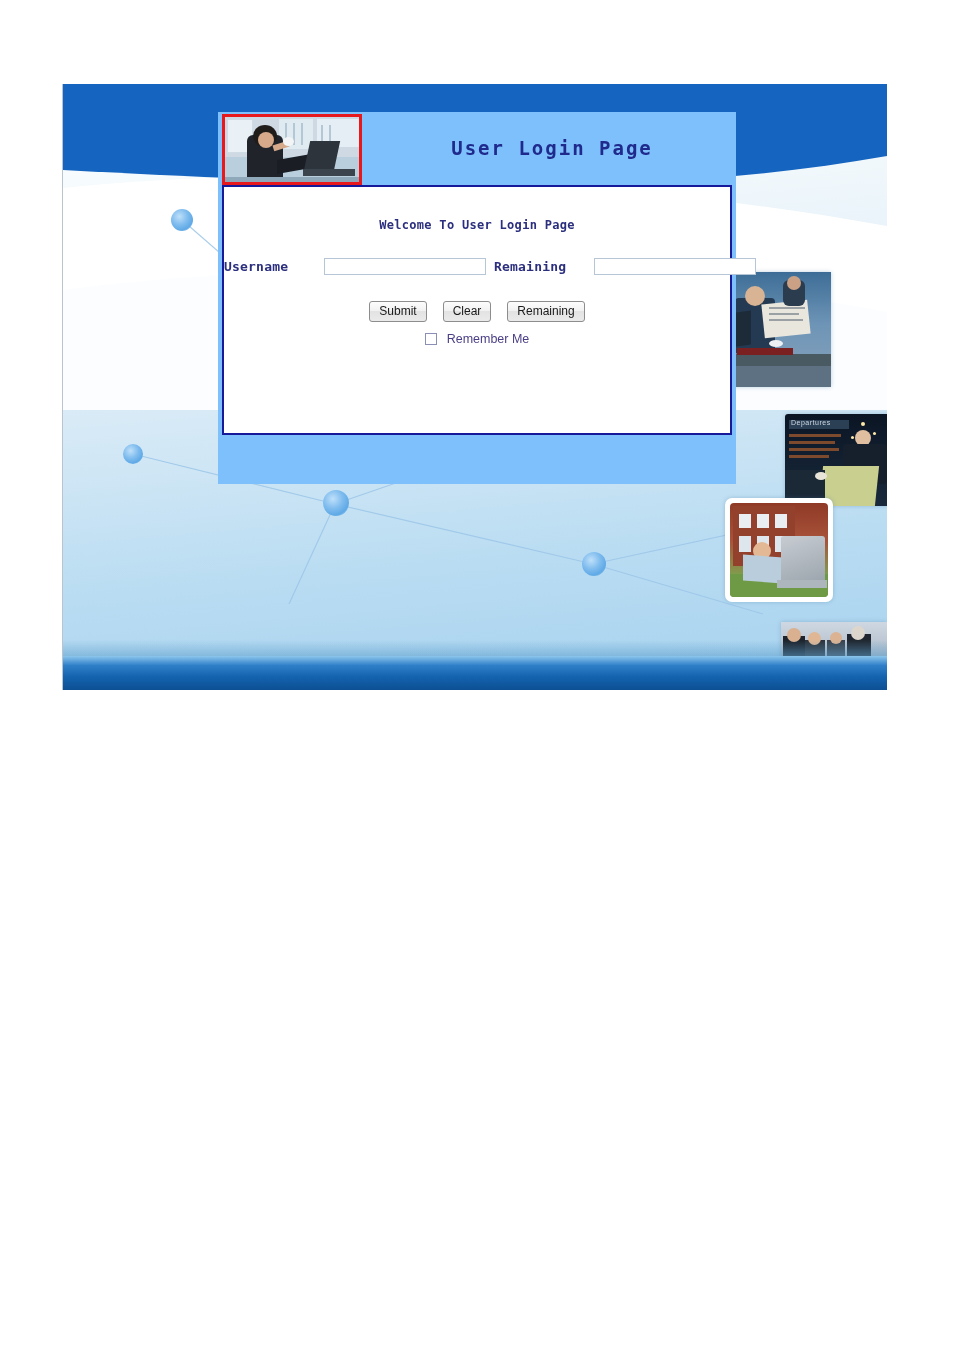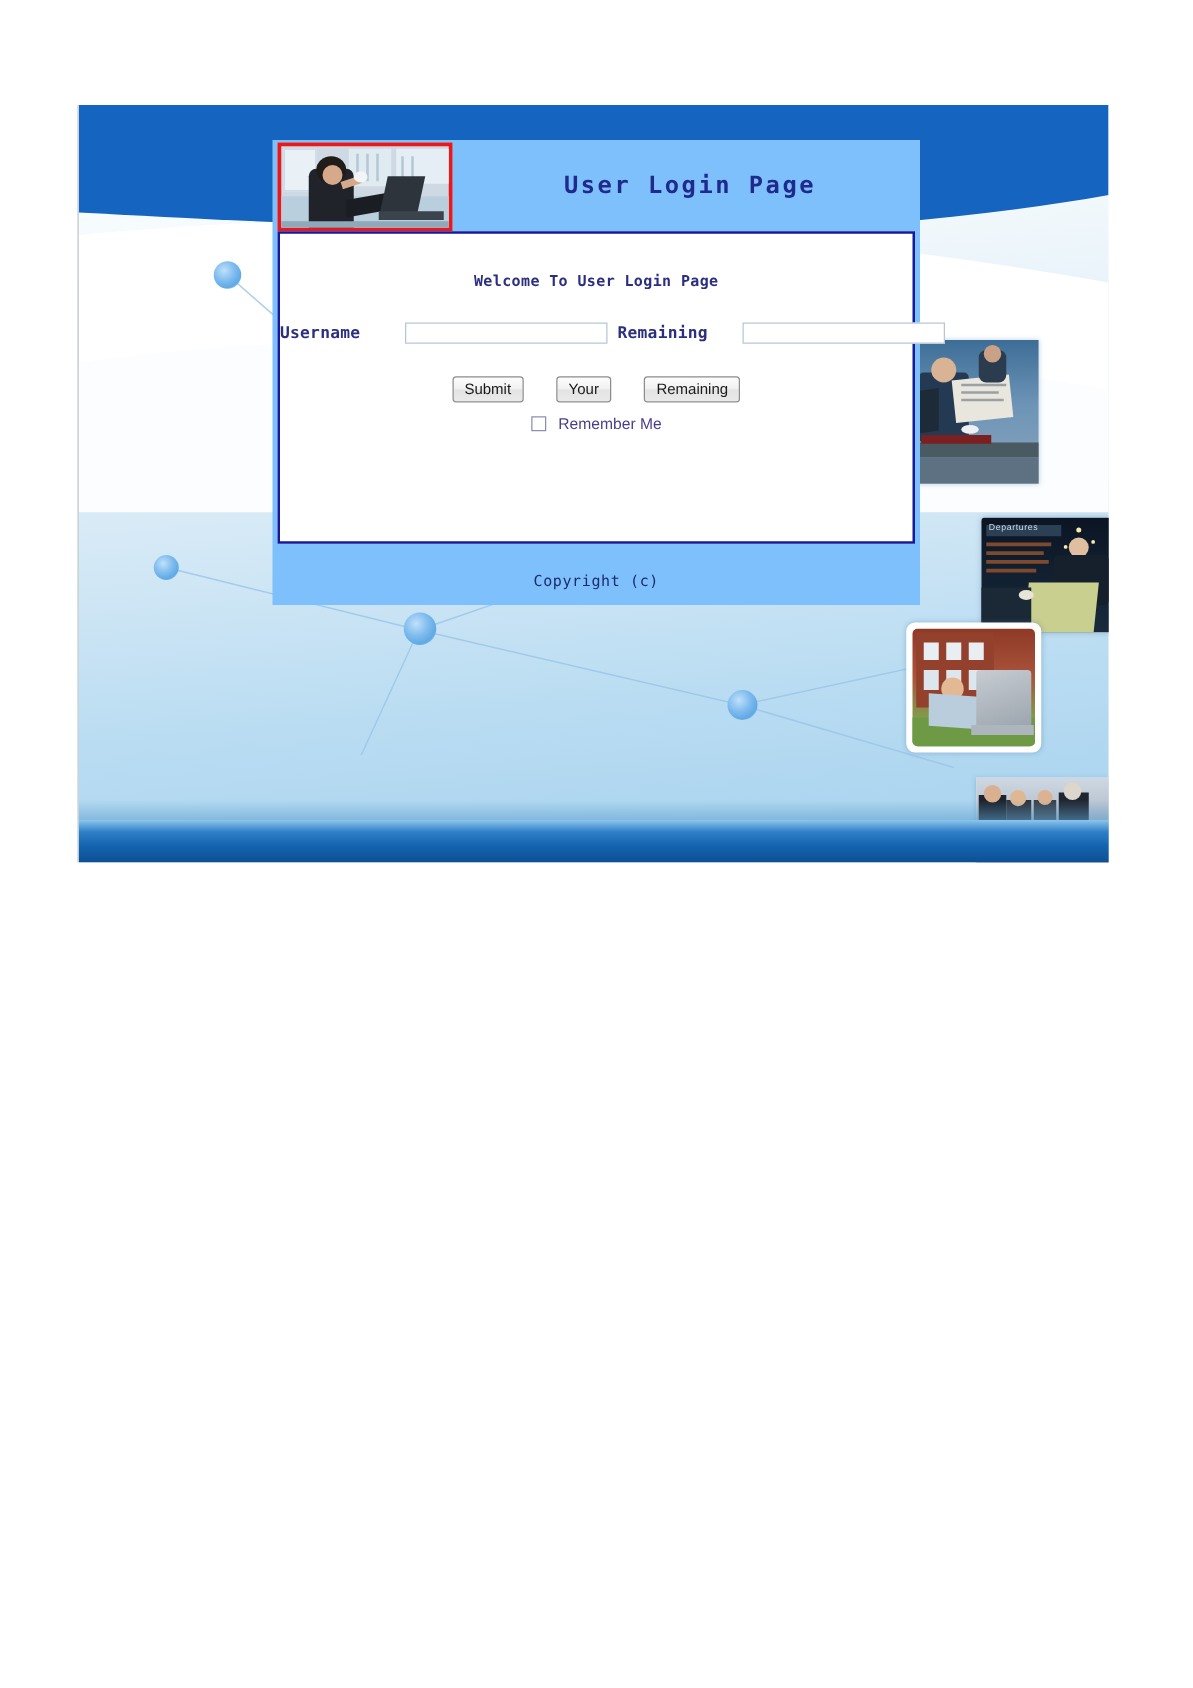--- a/index.html
+++ b/index.html
@@ -196,21 +196,21 @@
     font-size: 12px;
     padding: 0 3px;
     color: #111;
     outline: none;
   }
 
   .btn-row {
     margin-top: 26px;
     display: flex;
     justify-content: center;
-    gap: 26px;
+    gap: 16px;
   }
   .btn {
     font-family: "Liberation Sans", sans-serif;
     font-size: 12px;
     color: #1a1a1a;
     padding: 2px 9px;
     border: 1px solid #8d8d8d;
     border-radius: 3px;
     background: linear-gradient(180deg, #fdfdfd 0%, #f1f1f1 48%, #e3e3e3 50%, #eaeaea 100%);
     cursor: pointer;
@@ -402,31 +402,30 @@
           </div>
 
           <div class="field-row">
             <div class="field-label">Remaining</div>
             <input class="field-input" type="password" placeholder="" style="">
           </div>
         </div>
 
         <div class="btn-row">
           <button class="btn">Submit</button>
-          <button class="btn">Your</button>
+          <button class="btn">Clear</button>
           <button class="btn">Remaining</button>
         </div>
 
         <div class="remember-row">
           <div class="chk"></div>
           <div class="remember-label">Remember Me</div>
         </div>
 
       </div>
 
-      <div class="copyright">Copyright (c)</div>
     </div>
 
     <div class="bottom-bar-shadow"></div>
     <div class="bottom-bar"></div>
 
   </div>
 </div>
 
 </body></html>

